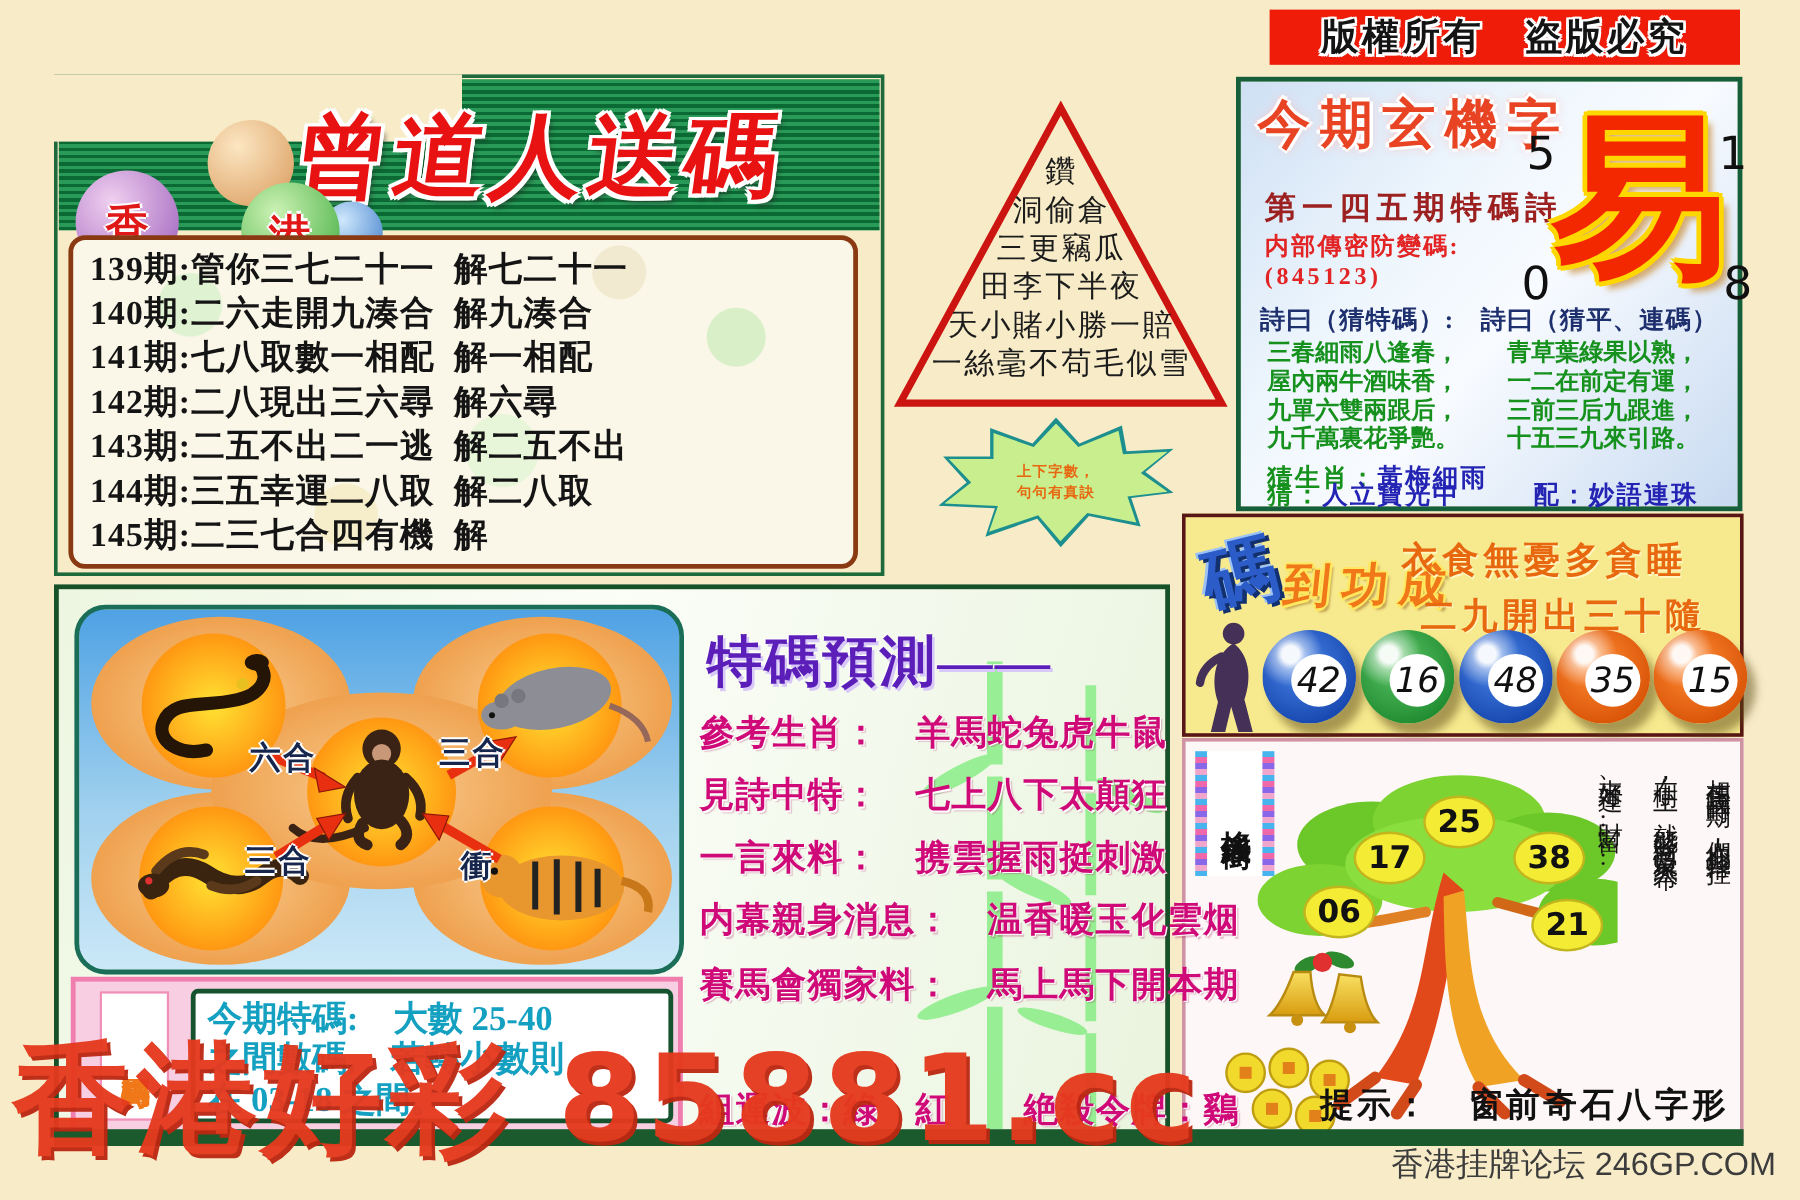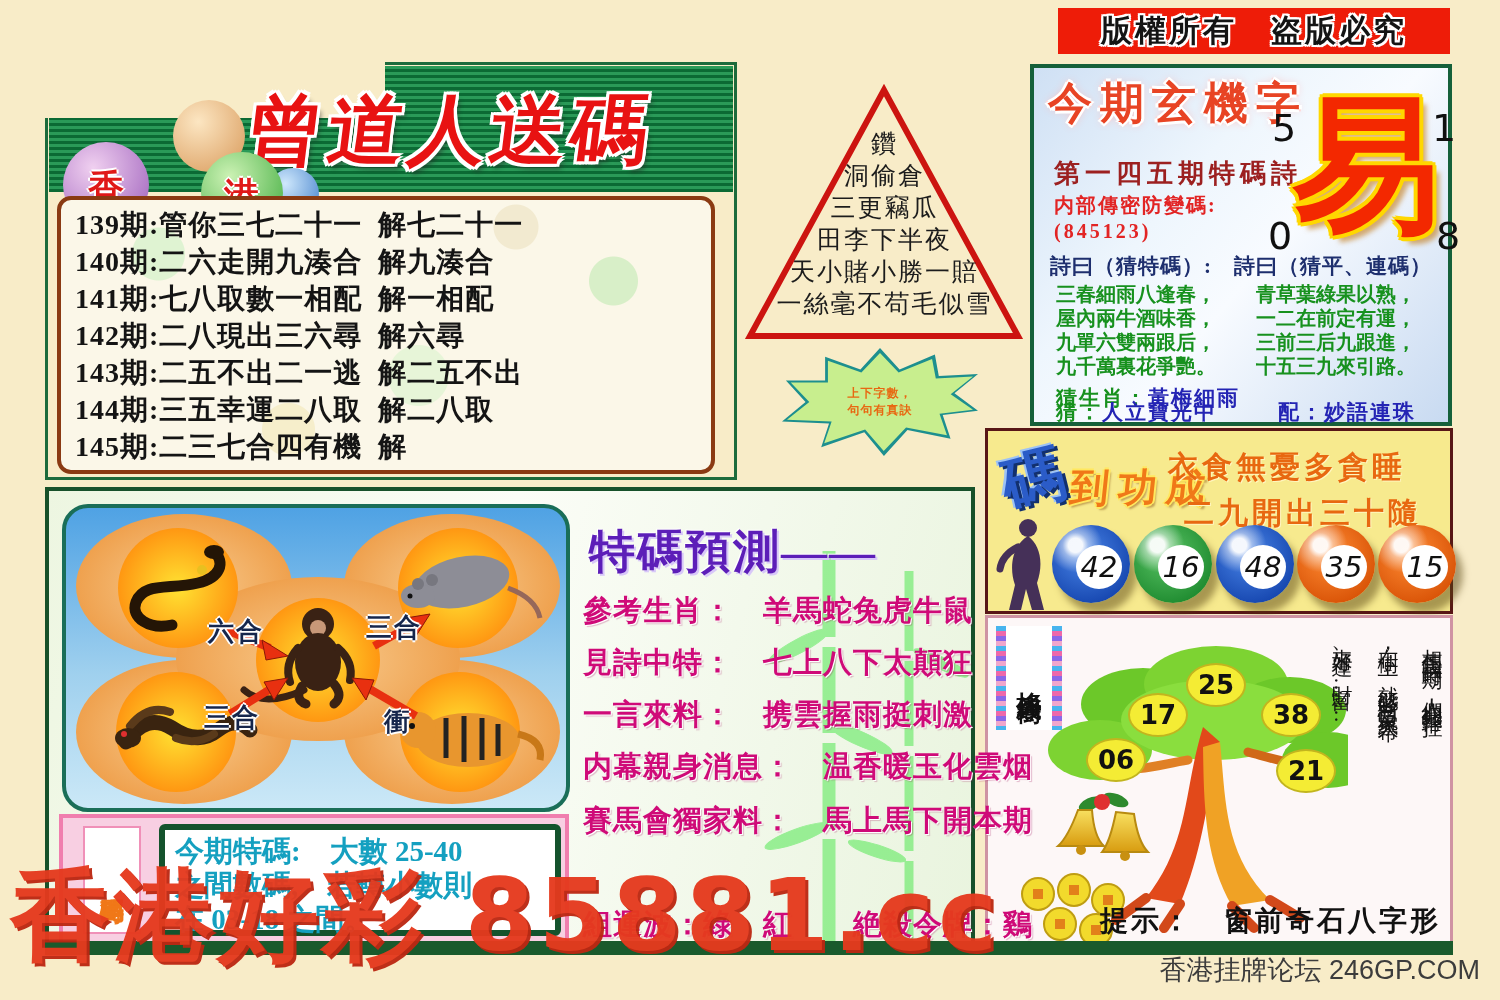--- a/index.html
+++ b/index.html
@@ -116,21 +116,21 @@
     text-shadow:-2px 0 #fff,2px 0 #fff,0 -2px #fff,0 2px #fff;}
   #pred-title{left:540px;top:30px;font-size:46px;font-weight:bold;color:#5c1eb8;letter-spacing:2px;white-space:nowrap;
     text-shadow:2px 2px 0 #d8c8f8,-1px -1px 0 #fff;}
   .pred-row{position:absolute;left:534px;font-size:29px;font-weight:bold;color:#cf0a78;letter-spacing:1px;white-space:nowrap;
     text-shadow:1px 1px 0 #fff,2px 2px 1px rgba(150,0,80,.25);}
   #range-box{position:absolute;left:10px;top:323px;width:510px;height:132px;box-sizing:border-box;
     border:4px solid #f07eae;background:#f8cfe2;}
   #range-side{position:absolute;left:20px;top:8px;width:58px;height:108px;background:#fff;border:2px solid #f090b8;box-sizing:border-box;
     display:flex;align-items:center;justify-content:center;writing-mode:vertical-rl;text-orientation:upright;
     font-size:24px;font-weight:bold;color:#f07818;}
-  #range-text{position:absolute;left:96px;top:6px;width:402px;height:112px;background:#fff;border:6px solid #14532d;border-radius:6px;
+  #range-text{position:absolute;left:96px;top:6px;width:402px;height:112px;background:#fff;border:4px solid #14532d;border-radius:6px;
     box-sizing:border-box;padding:4px 10px;}
   #range-text div{font-size:29px;font-weight:bold;color:#14a0c0;line-height:34px;white-space:nowrap;}
 
   
   #bottom-bar{left:45px;top:941px;width:1408px;height:14px;background:#1a5a2c;z-index:3;}
   #watermark{left:10px;top:850px;z-index:60;font-family:"DejaVu Sans","Liberation Sans",sans-serif;
     font-size:100px;font-weight:900;color:#e53a1e;letter-spacing:4px;white-space:nowrap;opacity:.96;
     text-shadow:3px 3px 0 #bc2812;}
   #footer{left:1100px;top:952px;width:380px;text-align:right;font-family:"Liberation Sans","DejaVu Sans",sans-serif;
     font-size:27px;color:#3c3c3c;}

